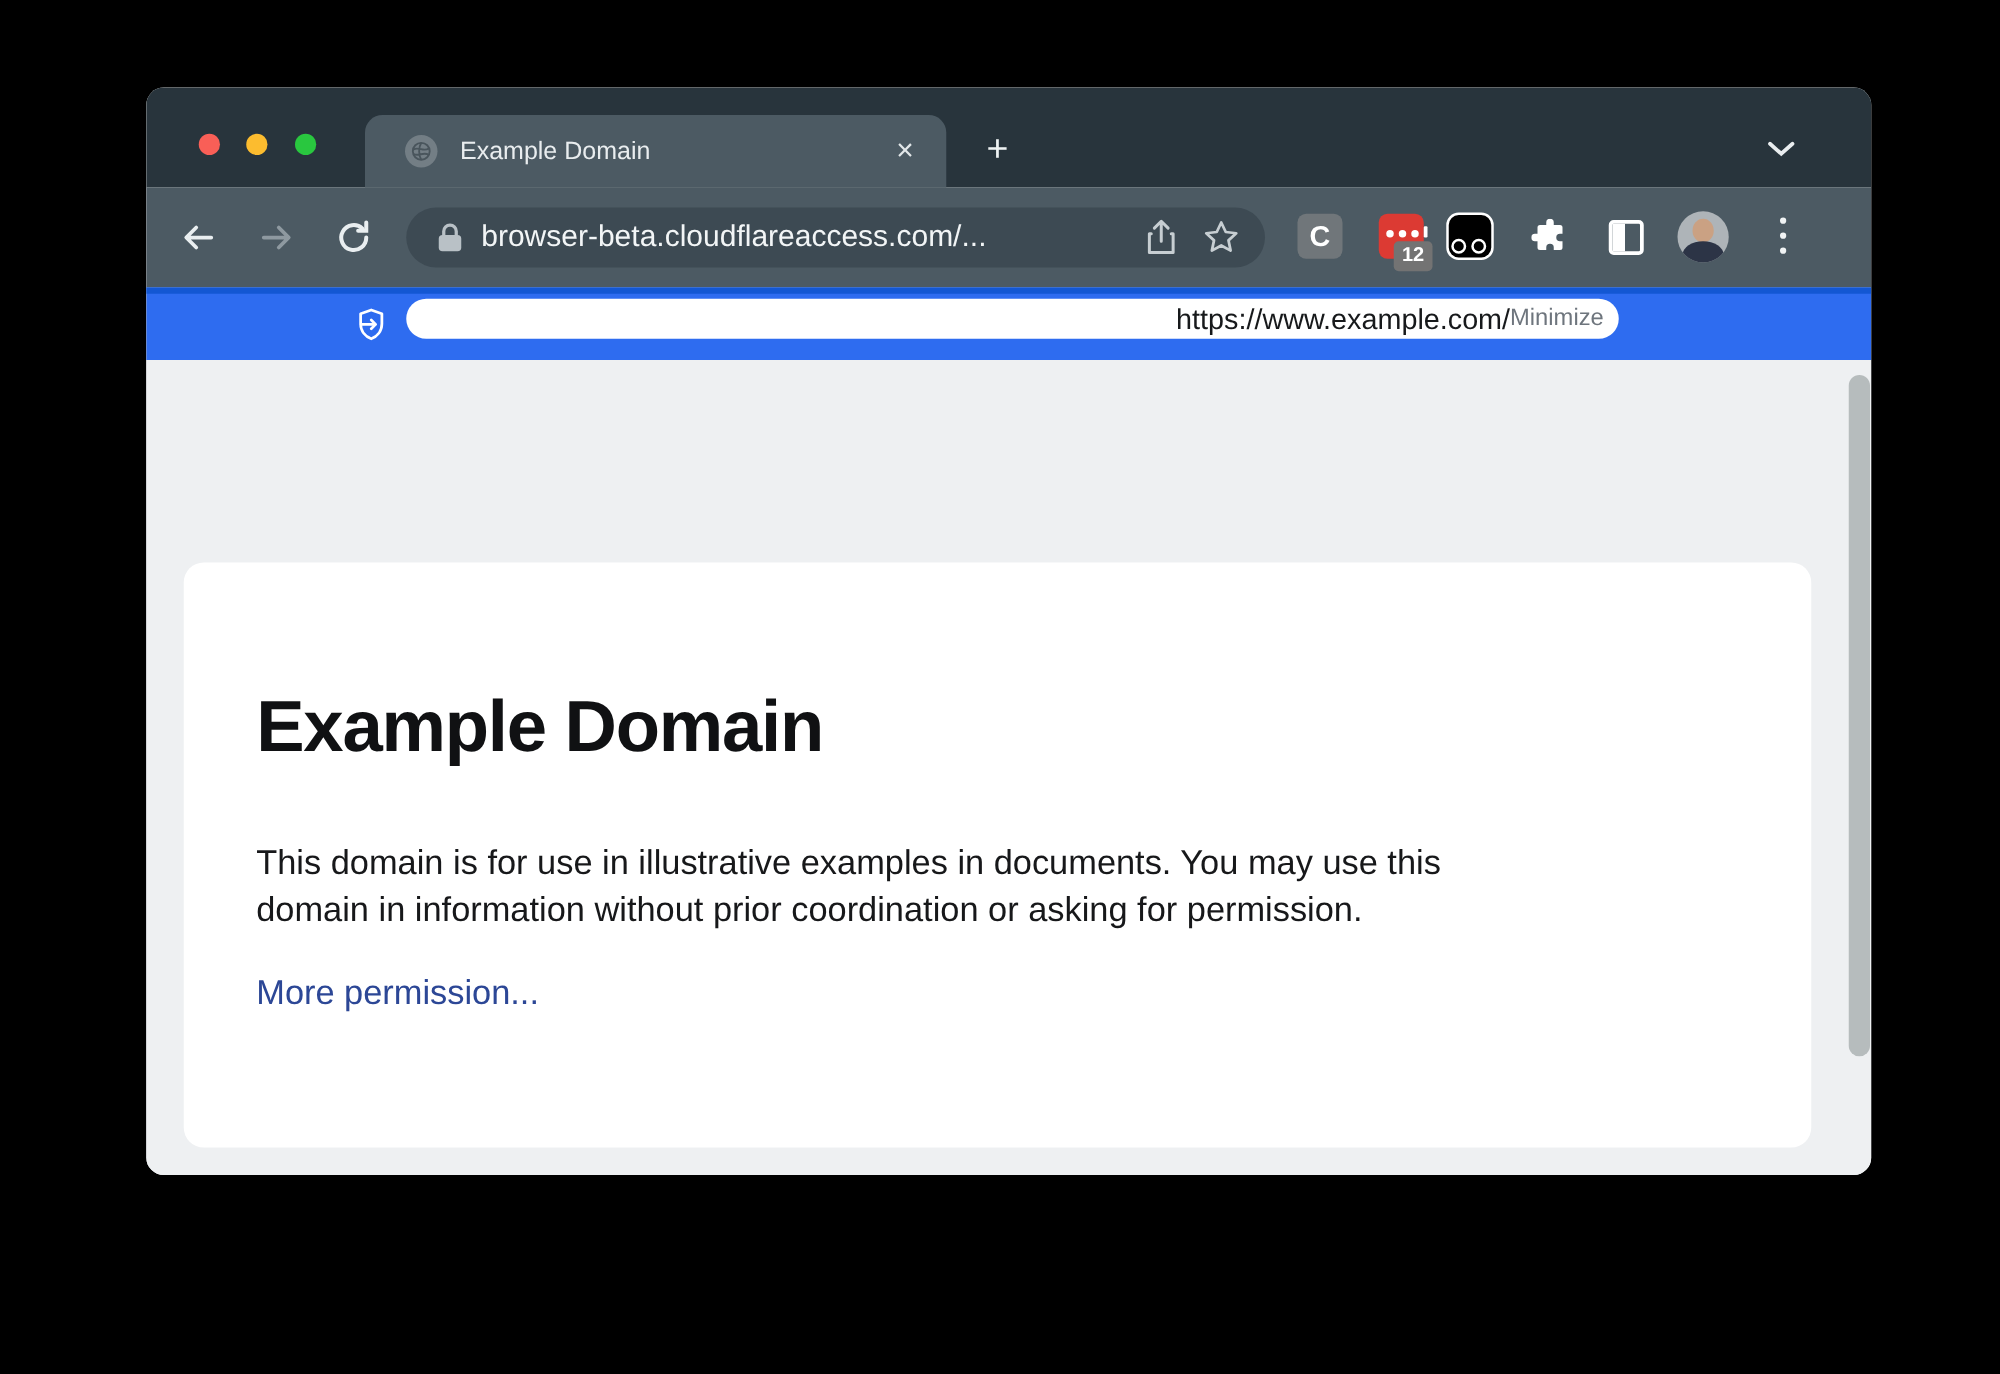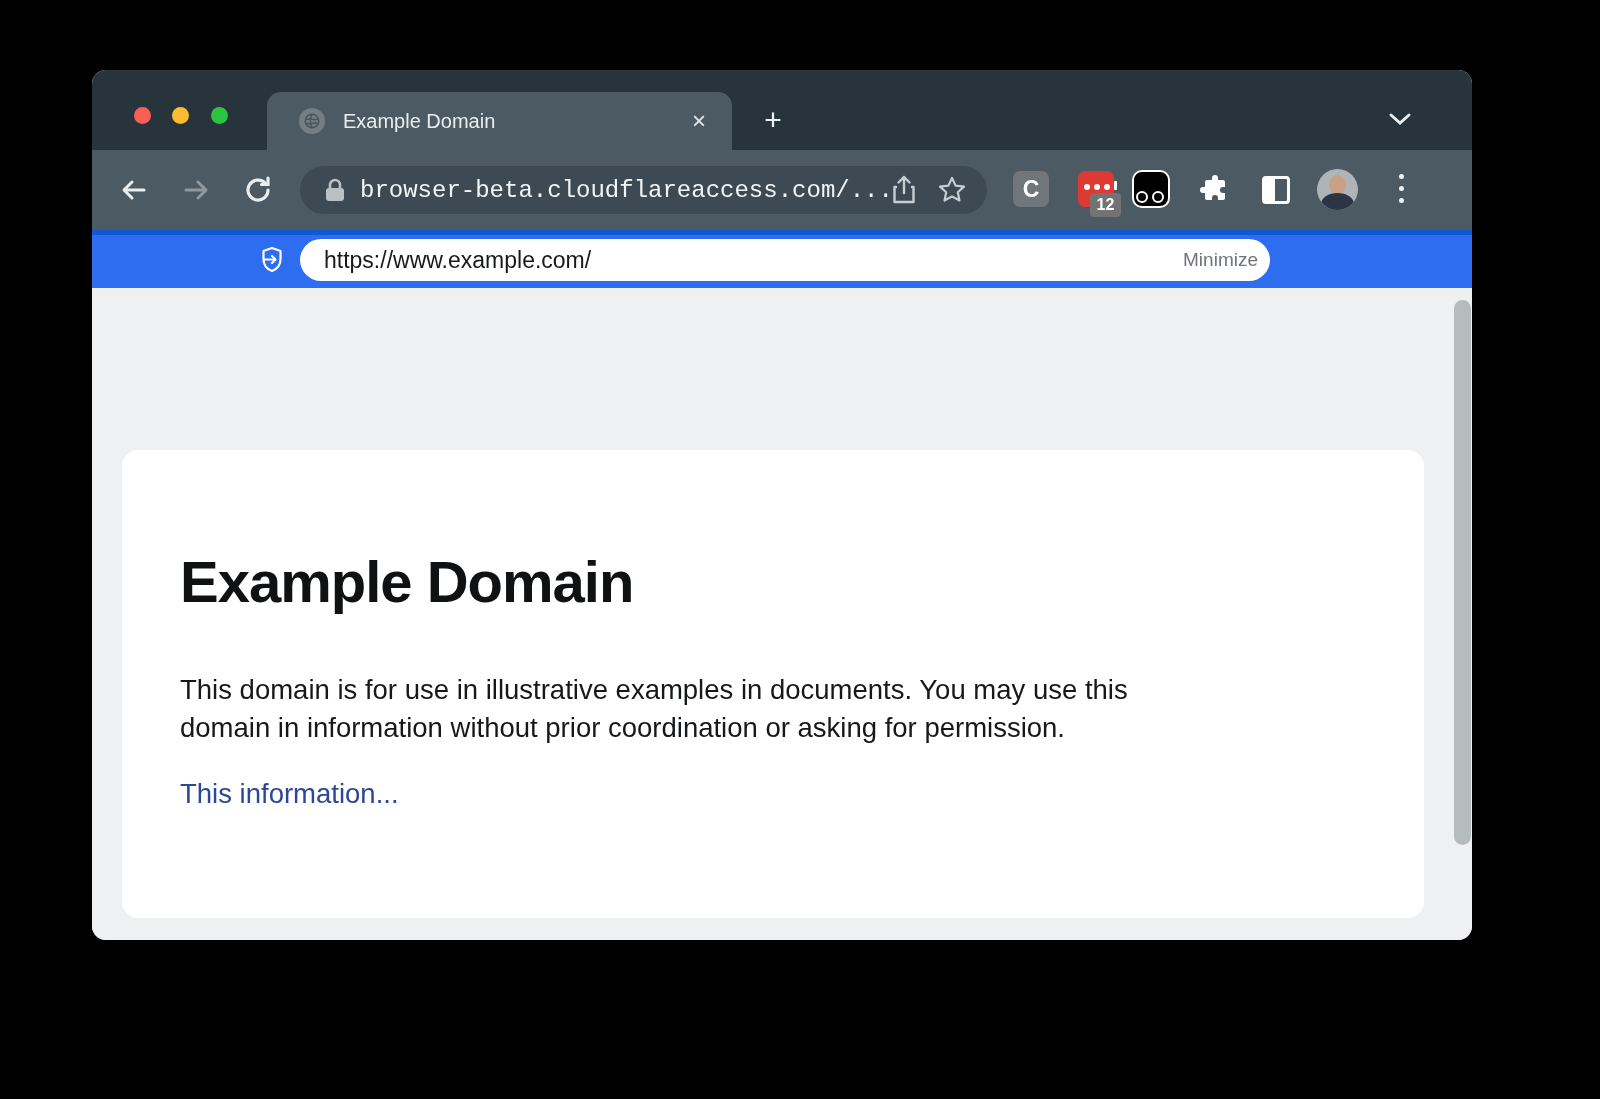--- a/index.html
+++ b/index.html
@@ -1,18 +1,18 @@
 <!DOCTYPE html>
 <html><head>
 <meta charset="utf-8">
 <style>
   * { margin:0; padding:0; box-sizing:border-box; }
   html,body { width:1600px; height:1099px; background:#000; font-family:"Liberation Sans", sans-serif; overflow:hidden; }
 
-  .window { position:absolute; left:92px; top:70px; width:1380px; height:870px;
+  .window { position:absolute; left:117px; top:70px; width:1380px; height:870px;
             border-radius:14px; overflow:hidden; background:#eef0f2;padding-left:28px; }
 
   
   .tabstrip { position:absolute; top:0; left:0; right:0; height:80px; background:#28343c; }
   .light { position:absolute; top:37px; width:17px; height:17px; border-radius:50%; }
   .light.red   { left:42px;  background:#f95f57; }
   .light.yellow{ left:80px;  background:#fcbc2f; }
   .light.green { left:119px; background:#29c73f; }
 
   .tab { position:absolute; left:175px; top:22px; width:465px; height:58px;
@@ -30,21 +30,21 @@
 
   
   .toolbar { position:absolute; top:80px; left:0; right:0; height:80px; background:#4c5a63; }
   .navbtn { position:absolute; top:24px; width:32px; height:32px; color:#e9eef0; }
   .navbtn.disabled { color:#8e99a0; }
   .nav-back   { left:26px; }
   .nav-fwd    { left:88px; }
   .nav-reload { left:150px; }
 
   .omnibox { position:absolute; left:208px; top:16px; width:687px; height:48px;
-             background:#3d4a53; border-radius:24px; display:flex; align-items:center;font-family:Liberation Mono, monospace; }
+             background:#3d4a53; border-radius:24px; display:flex; align-items:center; }
   .lock { margin-left:25px; color:#b9c1c6; }
   .omni-url { color:#f2f5f6; font-size:24px; font-weight:500; margin-left:15px; flex:1;
               white-space:nowrap; overflow:hidden; }
   .omni-icon { color:#c7ced2; margin-right:21px; }
 
   .ext { position:absolute; top:21px; width:36px; height:36px; border-radius:7px; }
   .ext-c { left:921px; background:#70767a; color:#fff; font-size:23px; font-weight:700;
            display:flex; align-items:center; justify-content:center; }
   .ext-red { left:986px; background:#dc3a33; }
   .ext-red .dots { position:absolute; left:6px; top:13px; display:flex; gap:4px; align-items:center; }
@@ -69,22 +69,22 @@
                   background:#caa183; }
   .avatar .torso { position:absolute; left:4px; top:24px; width:33px; height:22px; border-radius:50% 50% 0 0;
                    background:#2c3446; }
   .kebab { position:absolute; left:1307px; top:24px; width:6px; }
   .kebab span { display:block; width:5px; height:5px; border-radius:50%; background:#f0f3f4; margin-bottom:7px; }
 
   
   .bluebar { position:absolute; top:160px; left:0; right:0; height:58px; background:#2e6cf0; }
   .bluebar::before { content:""; position:absolute; top:0; left:0; right:0; height:5px; background:#1357d3; }
   .shield { position:absolute; left:164px; top:14px; color:#fff; }
-  .isopill { position:absolute; left:208px; top:9px; width:970px; height:42px; background:#fff;
-             border-radius:21px; display:flex; align-items:center; }
+  .isopill { position:absolute; left:208px; top:9px; width:970px; height:32px; background:#fff;
+             border-radius:21px; display:flex; align-items:center;text-align:right; }
   .iso-url { font-size:23px; color:#17191b; font-weight:500; margin-left:24px; flex:1; }
   .iso-min { font-size:19px; color:#6e757d; margin-right:12px; }
 
   
   .content { position:absolute; top:218px; left:0; right:0; bottom:0; background:#eef0f2; }
   .card { position:absolute; left:30px; top:162px; width:1302px; height:468px; background:#fff;
           border-radius:16px; }
   .card-inner { padding:98px 60px 0 58px; }
   .h1 { font-size:58px; font-weight:700; color:#101113; letter-spacing:-1px; }
   .para { margin-top:56px; font-size:27.5px; color:#17181a; line-height:38px; }
@@ -216,19 +216,19 @@
   </div>
 
   <div class="content">
     <div class="card">
       <div class="card-inner">
         <div class="h1">Example Domain</div>
         <div class="para">
           <span>This domain is for use in illustrative examples in documents. You may use this</span>
           <span>domain in information without prior coordination or asking for permission.</span>
         </div>
-        <a href="#" class="morelink">This information...</a>
+        <a href="#" class="morelink">More permission...</a>
       </div>
     </div>
     <div class="scrollthumb"></div>
   </div>
 
 </div>
 
 </body></html>

